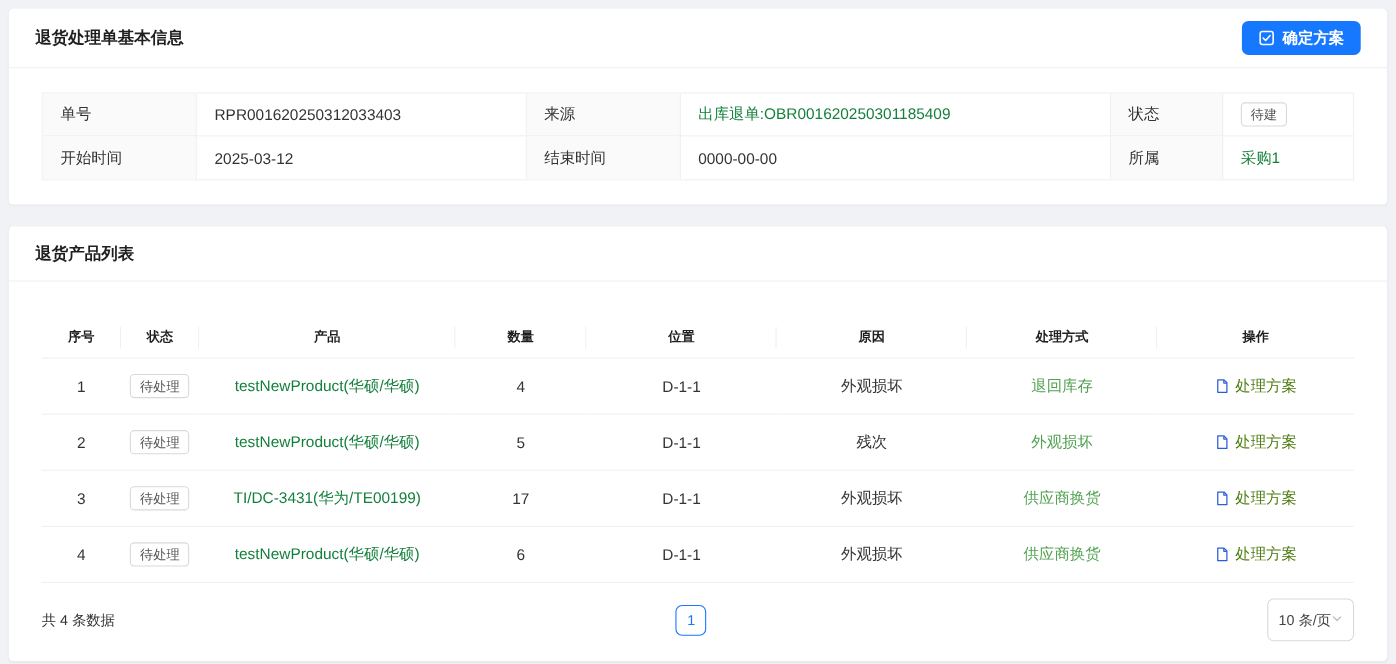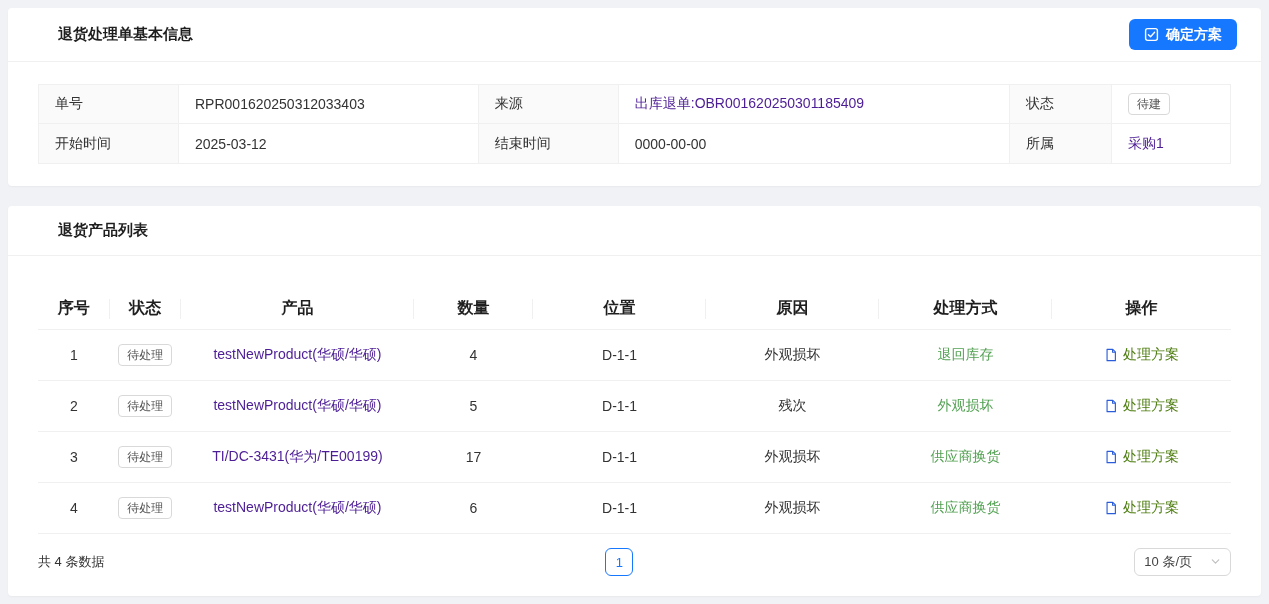--- a/index.html
+++ b/index.html
@@ -16,21 +16,21 @@
     background:#fff;
     border-radius:4px;
     box-shadow:0 1px 2px rgba(0,0,0,0.04);
   }
   .card-header {
     display:flex; align-items:center; justify-content:space-between;
     padding:11px 24px;
     border-bottom:1px solid #f0f0f0;
     min-height:50px;
   }
-  .card-title { font-size:15px; font-weight:bold; color:#1f1f1f;margin-left:26px; }
+  .card-title { font-size:15px; font-weight:bold; color:#1f1f1f; }
 
   
   .primary-btn {
     display:inline-flex; align-items:center; gap:7px;
     background:#1677ff; color:#fff;
     border:none; border-radius:6px;
     height:31px; padding:0 15px;
     font-size:14px; font-weight:bold;
     font-family:Liberation Mono, monospace;
     cursor:pointer;
@@ -48,35 +48,35 @@
     height:39px;
     display:flex; align-items:center;
     padding:0 16px;
     border-right:1px solid #f0f0f0;
     border-bottom:1px solid #f0f0f0;
     white-space:nowrap; overflow:hidden;
   }
   .info-cell:nth-child(6n) { border-right:none; }
   .info-cell:nth-child(n+7) { border-bottom:none; }
   .info-label { background:#fafafa; color:#333; }
-  .link { color:#4c1d95; text-decoration:none; cursor:pointer; }
+  .link { color:#15803d; text-decoration:none; cursor:pointer; }
 
   .tag {
     display:inline-block;
     border:1px solid #d9d9d9; border-radius:4px;
     background:#fff; color:#555;
     font-size:12px; line-height:20px;
     padding:0 8px;
   }
 
   
   .card-body-list { padding:32px 30px 18px 30px; }
   .product-table { width:100%; border-collapse:collapse; table-layout:fixed; }
   .product-table th {
-    font-weight:bold; color:#1f1f1f; font-size:16px;
+    font-weight:bold; color:#1f1f1f; font-size:12px;
     padding:10px 4px; text-align:center;
     border-bottom:1px solid #f0f0f0;
     position:relative;
   }
   .product-table th:not(:last-child)::after {
     content:""; position:absolute; right:0; top:50%;
     transform:translateY(-50%);
     width:1px; height:20px; background:#f0f0f0;
   }
   .product-table td {
@@ -94,22 +94,22 @@
     display:flex; align-items:center; justify-content:space-between;
     gap:8px; margin-top:14px; font-size:13px; color:#333;
   }
   .page-btn {
     min-width:28px; height:28px;
     border:1px solid #1677ff; border-radius:6px;
     background:#fff; color:#1677ff;
     font-size:13px; font-family:inherit; cursor:pointer;
   }
   .page-size-select {
-    display:inline-flex; align-items:center; gap:18px;
-    height:28px; padding:0 9px;
+    display:inline-flex; align-items:center; gap:0;
+    height:39px; padding:0 9px;
     border:1px solid #d9d9d9; border-radius:6px;
     background:#fff; color:#444; cursor:pointer;
   }
 </style>
 </head>
 <body>
 
 <div class="page">
 
   <section class="card">

